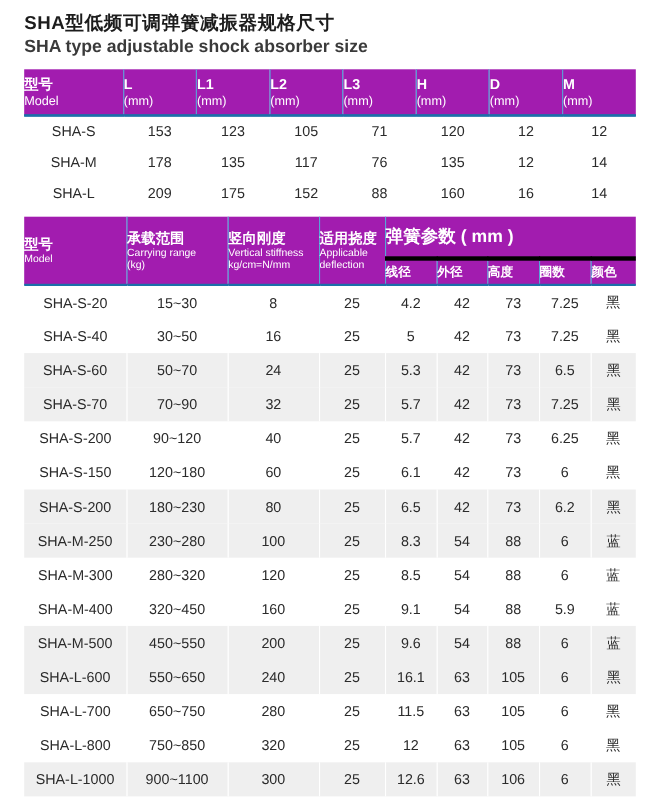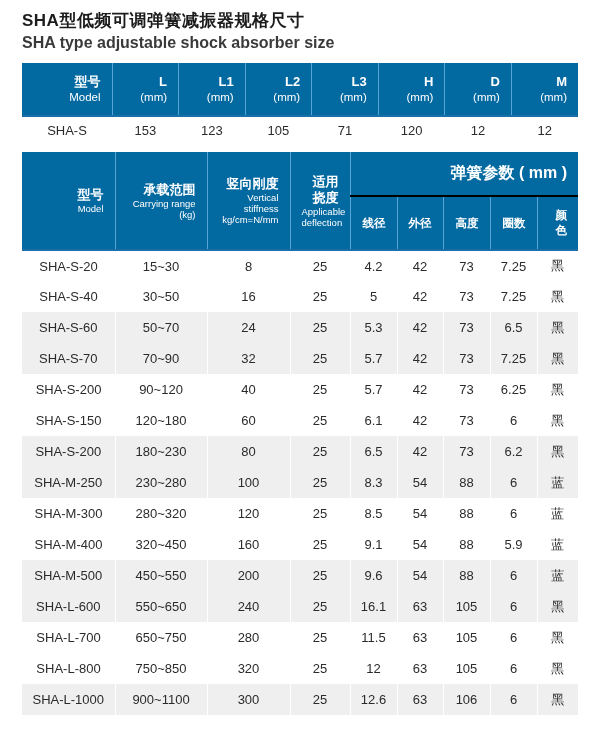--- a/index.html
+++ b/index.html
@@ -6,32 +6,32 @@
   html,body { width:600px; height:736px; background:#ffffff;
     font-family:"Liberation Sans","DejaVu Sans",sans-serif; }
   .page { width:492px; height:736px; padding:9px 22px 0 22px; background:#fff; }
 
   .title-zh { font-size:17px; font-weight:700; color:#1c1c1c; line-height:23px; letter-spacing:0.5px; }
   .title-en { font-size:16px; font-weight:700; color:#3a3a3a; line-height:22px; margin-bottom:9px; }
 
   table { border-collapse:collapse; table-layout:fixed; width:556px; }
   .tbl-size { margin-bottom:8px; }
 
-  thead th { background:#0369a1; color:#ffffff; font-weight:700; text-align:right;
-    vertical-align:middle; padding:11px; }
+  thead th { background:#a21caf; color:#ffffff; font-weight:700; text-align:left;
+    vertical-align:middle; padding:0; }
 
   
   .tbl-size thead th + th { border-left:1px solid #57A5D7; }
   .tbl-spec thead th { border-left:1px solid #57A5D7; }
   .tbl-spec thead th.no-bl { border-left:none; }
 
   
   .tbl-size thead th { border-bottom:2px solid #1B6FA9; height:42px; }
   .tbl-spec thead th.main { border-bottom:2px solid #1B6FA9; height:62px; }
-  .tbl-spec thead th.group { border-bottom:2px solid #000000; height:38px; }
+  .tbl-spec thead th.group { border-bottom:4px solid #000000; height:38px; }
   .tbl-spec thead th.sub { border-bottom:2px solid #1B6FA9; height:24px; font-size:11.5px;margin-top:20px; }
 
   .hl1 { font-size:13px; font-weight:700; line-height:16px; }
   .hl2 { font-size:11.5px; font-weight:400; line-height:14px; }
   .he  { font-size:9.5px; font-weight:400; line-height:11px; }
 
   tbody td { text-align:center; color:#2b2b2b; font-size:13px; vertical-align:middle; }
   .tbl-size tbody td { height:28px; }
   .tbl-spec tbody td { height:31px; }
   .tbl-spec tbody tr.shaded td { background:#EFEFEF; }
@@ -101,20 +101,40 @@
     <tbody id="size-body">
         <tr>
           <td>SHA-S</td>
           <td>153</td>
           <td>123</td>
           <td>105</td>
           <td>71</td>
           <td>120</td>
           <td>12</td>
           <td>12</td>
+        </tr>
+        <tr>
+          <td>SHA-M</td>
+          <td>178</td>
+          <td>135</td>
+          <td>117</td>
+          <td>76</td>
+          <td>135</td>
+          <td>12</td>
+          <td>14</td>
+        </tr>
+        <tr>
+          <td>SHA-L</td>
+          <td>209</td>
+          <td>175</td>
+          <td>152</td>
+          <td>88</td>
+          <td>160</td>
+          <td>16</td>
+          <td>14</td>
         </tr>
       </tbody>
   </table>
 
   <table class="tbl-spec">
     <colgroup>
       <col class="t2c0">
         <col class="t2c1">
         <col class="t2c2">
         <col class="t2c3">

